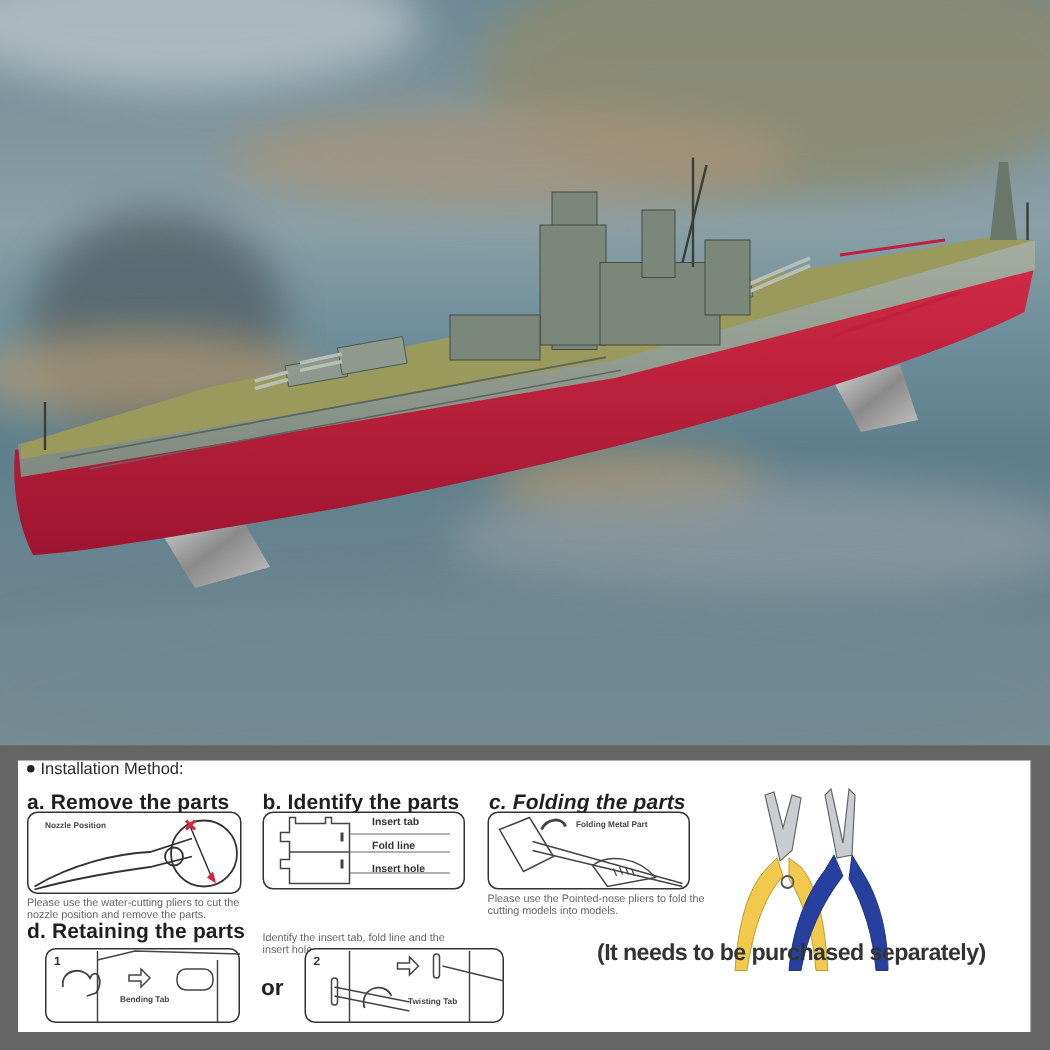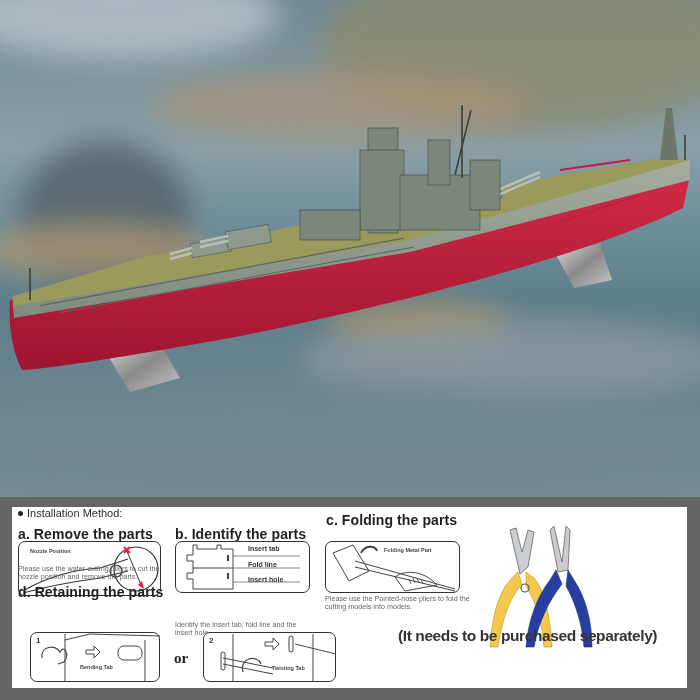--- a/index.html
+++ b/index.html
@@ -16,21 +16,21 @@
   .frame{position:absolute;left:0;top:497px;width:700px;height:203px;background:#656565;}
   .panel{position:absolute;left:12px;top:507px;width:675px;height:181px;background:#ffffff;}
   .heading{position:absolute;font-weight:bold;color:#1f1f1f;font-size:14px;letter-spacing:.1px;white-space:nowrap;}
   .install{position:absolute;left:18px;top:485px;font-size:11px;color:#2a2a2a;white-space:nowrap;margin-top:22px;}
   .install .dot{display:inline-block;width:5px;height:5px;background:#222;border-radius:50%;margin-right:4px;vertical-align:middle;position:relative;top:-1px;}
   .box{position:absolute;border:1.5px solid #333;border-radius:7px;background:#fff;overflow:hidden;}
   .caption{position:absolute;font-size:7.2px;line-height:8px;color:#666;}
   .lbl{position:absolute;font-size:7px;font-weight:bold;color:#333;white-space:nowrap;}
   .lbl-sm{position:absolute;font-size:5.5px;font-weight:bold;color:#444;white-space:nowrap;}
   .num{position:absolute;font-size:8px;font-weight:bold;color:#333;}
-  .or{position:absolute;left:174px;top:650px;font-size:15px;font-weight:bold;color:#222;font-family:Liberation Serif, serif;}
+  .or{position:absolute;left:174px;top:650px;font-size:15px;font-weight:bold;color:#222;}
   .note{position:absolute;left:398px;top:627px;font-size:15.5px;font-weight:bold;color:#333;letter-spacing:-.4px;white-space:nowrap;}
   svg{position:absolute;overflow:visible;}
 </style>
 </head>
 <body>
 
 <div class="photo">
 
   <div class="bg-blob" style="left:320px;top:-40px;width:420px;height:170px;background:#8d8a6c;opacity:.8;"></div>
   <div class="bg-blob" style="left:150px;top:70px;width:380px;height:70px;background:#a99478;opacity:.7;"></div>
@@ -122,57 +122,57 @@
 <div class="lbl-sm" style="left:30px;top:548px;">Nozzle Position</div>
 <svg style="left:18px;top:541px;" width="143" height="55" viewBox="0 0 143 55">
   <circle cx="118" cy="28" r="22" fill="none" stroke="#333" stroke-width="1.2"></circle>
   <path d="M5,50 C30,35 60,28 82,27 L110,18" fill="none" stroke="#333" stroke-width="1.2"></path>
   <path d="M5,52 C30,45 60,40 82,37 L110,30" fill="none" stroke="#333" stroke-width="1.2"></path>
   <circle cx="98" cy="30" r="6" fill="none" stroke="#333" stroke-width="1.2"></circle>
   <line x1="108" y1="8" x2="124" y2="46" stroke="#333" stroke-width="1"></line>
   <path d="M106,6 l6,6 M112,6 l-6,6" stroke="#e0203a" stroke-width="2"></path>
   <polygon points="120,44 126,48 124,40" fill="#e0203a"></polygon>
 </svg>
-<div class="caption" style="left:18px;top:565px;width:145px;">Please use the water-cutting pliers to cut the nozzle position and remove the parts.</div>
+<div class="caption" style="left:18px;top:598px;width:145px;">Please use the water-cutting pliers to cut the nozzle position and remove the parts.</div>
 
 <div class="heading" style="left:175px;top:526px;">b. Identify the parts</div>
 <div class="box" style="left:175px;top:541px;width:135px;height:52px;"></div>
 <svg style="left:175px;top:541px;" width="135" height="52" viewBox="0 0 135 52">
   <path d="M18,8 L18,4 L22,4 L22,8 L42,8 L42,4 L46,4 L46,8 L58,8 L58,48 L18,48 L18,38 L12,38 L12,32 L18,32 L18,20 L12,20 L12,14 L18,14 Z" fill="none" stroke="#444" stroke-width="1"></path>
   <line x1="18" y1="27" x2="58" y2="27" stroke="#444" stroke-width="1"></line>
   <rect x="52" y="14" width="2" height="6" fill="#444"></rect>
   <rect x="52" y="32" width="2" height="6" fill="#444"></rect>
   <line x1="58" y1="15" x2="125" y2="15" stroke="#666" stroke-width=".8"></line>
   <line x1="58" y1="27" x2="125" y2="27" stroke="#666" stroke-width=".8"></line>
   <line x1="58" y1="41" x2="125" y2="41" stroke="#666" stroke-width=".8"></line>
 </svg>
 <div class="lbl" style="left:248px;top:545px;">Insert tab</div>
 <div class="lbl" style="left:248px;top:561px;">Fold line</div>
 <div class="lbl" style="left:248px;top:576px;">Insert hole</div>
 <div class="caption" style="left:175px;top:621px;width:140px;">Identify the insert tab, fold line and the insert hole.</div>
 
-<div class="heading" style="left:326px;top:512px;">c. Folding the parts</div>
+<div class="heading" style="left:326px;top:526px;font-style:italic;">c. Folding the parts</div>
 <div class="box" style="left:325px;top:541px;width:135px;height:52px;"></div>
 <svg style="left:325px;top:541px;" width="135" height="52" viewBox="0 0 135 52">
   <polygon points="8,12 28,4 44,30 24,40" fill="none" stroke="#444" stroke-width="1"></polygon>
   <line x1="30" y1="20" x2="130" y2="48" stroke="#444" stroke-width="1"></line>
   <line x1="30" y1="26" x2="130" y2="50" stroke="#444" stroke-width="1"></line>
   <path d="M70,36 C80,28 100,30 112,44 L80,50 Z" fill="none" stroke="#444" stroke-width="1"></path>
   <path d="M36,12 C40,4 50,4 52,10" fill="none" stroke="#444" stroke-width="2"></path>
   <g stroke="#444" stroke-width=".8">
       <line x1="84" y1="38" x2="86" y2="43"></line>
       <line x1="88" y1="37" x2="90" y2="42"></line>
       <line x1="92" y1="37" x2="94" y2="42"></line>
       <line x1="96" y1="38" x2="98" y2="43"></line>
     </g>
 </svg>
 <div class="lbl-sm" style="left:384px;top:547px;">Folding Metal Part</div>
 <div class="caption" style="left:325px;top:595px;width:145px;">Please use the Pointed-nose pliers to fold the cutting models into models.</div>
 
-<div class="heading" style="left:18px;top:584px;">d. Retaining the parts</div>
+<div class="heading" style="left:18px;top:612px;">d. Retaining the parts</div>
 <div class="box" style="left:30px;top:632px;width:130px;height:50px;"></div>
 <div class="num" style="left:36px;top:636px;">1</div>
 <svg style="left:30px;top:632px;" width="130" height="50" viewBox="0 0 130 50">
   <line x1="35" y1="2" x2="35" y2="50" stroke="#444" stroke-width="1"></line>
   <line x1="115" y1="8" x2="115" y2="50" stroke="#444" stroke-width="1"></line>
   <path d="M35,8 L60,2 L130,4" fill="none" stroke="#444" stroke-width="1"></path>
   <path d="M12,26 C10,14 26,12 30,20 C34,12 40,22 34,30 L28,32" fill="none" stroke="#444" stroke-width="1.2"></path>
   <path d="M56,18 l8,0 l0,-4 l6,6 l-6,6 l0,-4 l-8,0 z" fill="none" stroke="#444" stroke-width="1"></path>
   <rect x="88" y="14" width="24" height="14" rx="6" fill="none" stroke="#444" stroke-width="1"></rect>
 </svg>

